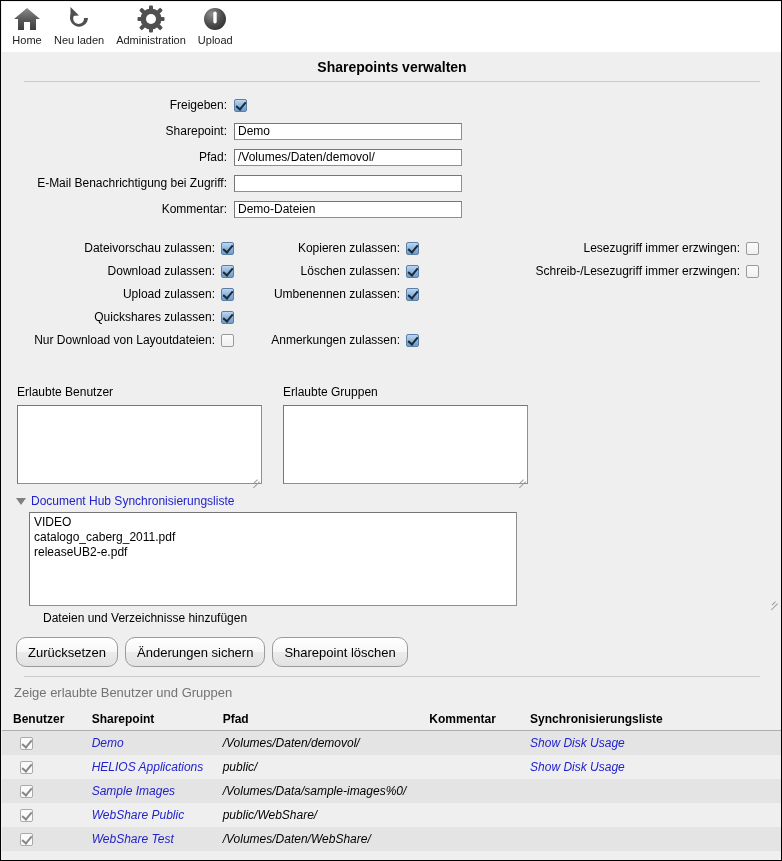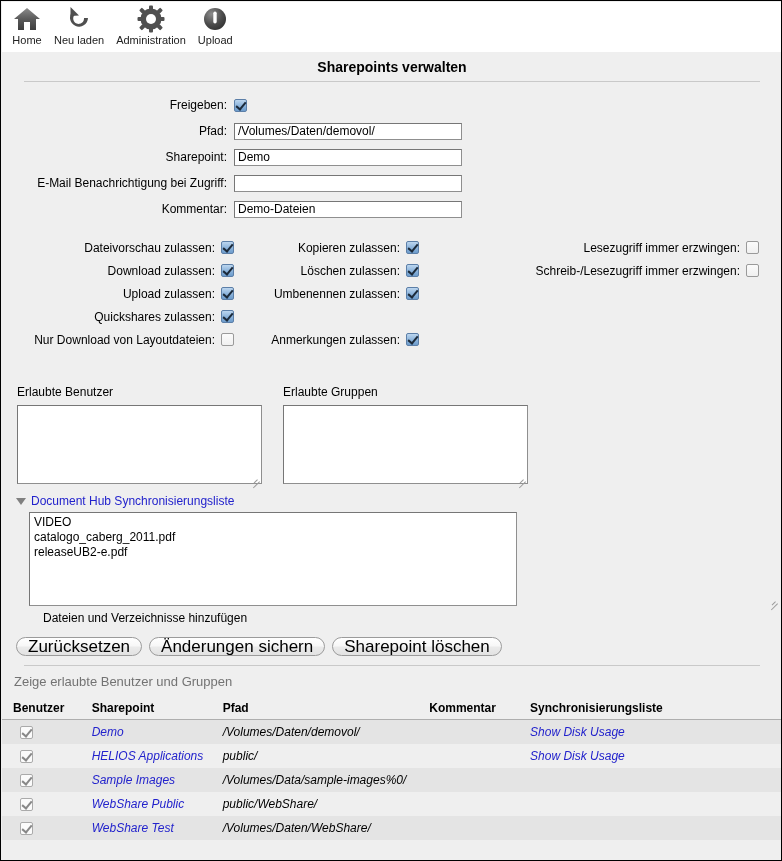--- a/index.html
+++ b/index.html
@@ -172,21 +172,21 @@
     margin-top: 18px;
     position: relative;
   }
   .perm-row {
     display: flex;
     align-items: center;
     height: 23px;
   }
   .perm-cell {
     display: flex;
-    align-items: flex-start;
+    align-items: flex-end;
     white-space: nowrap;
   }
   .perm-cell .pl {
     font-size: 12px;
     text-align: right;
     padding-right: 6px;
   }
   .col-a { width: 232px; justify-content: flex-end; }
   .col-a .pl { }
   .col-b { width: 185px; justify-content: flex-end; }
@@ -293,23 +293,23 @@
 
   
   #btn-row {
     margin-top: 12px;
     padding-left: 14px;
     display: flex;
     gap: 7px;
   }
   .aqua-btn {
     font-family: "Liberation Sans", sans-serif;
-    font-size: 17px;
-    color: #000;
-    height: 19px;
+    font-size: 13px;
+    color: #000;
+    height: 30px;
     padding: 0 11px;
     border: 1px solid #9b9b9b;
     border-radius: 10px;
     background: linear-gradient(to bottom, #ffffff 0%, #f7f7f7 48%, #ebebeb 52%, #e2e2e2 100%);
     cursor: pointer;
     white-space: nowrap;
     line-height: 17px;
   }
   #btn-sep {
     margin: 9px 22px 0 22px;
@@ -444,27 +444,27 @@
     <div class="hr-line"></div>
 
     <div class="form-block">
 
       <div class="form-row">
         <div class="form-label">Freigeben:</div>
         <span class="cbx on"></span>
       </div>
 
       <div class="form-row">
+        <div class="form-label">Sharepoint:</div>
+        <input class="text-input" type="text" value="Demo" style="">
+      </div>
+
+      <div class="form-row">
         <div class="form-label">Pfad:</div>
         <input class="text-input" type="text" value="/Volumes/Daten/demovol/" style="">
-      </div>
-
-      <div class="form-row">
-        <div class="form-label">Sharepoint:</div>
-        <input class="text-input" type="text" value="Demo" style="">
       </div>
 
       <div class="form-row">
         <div class="form-label">E-Mail Benachrichtigung bei Zugriff:</div>
         <input class="text-input" type="text" value="" style="">
       </div>
 
       <div class="form-row">
         <div class="form-label">Kommentar:</div>
         <input class="text-input" type="text" value="Demo-Dateien" style="">

